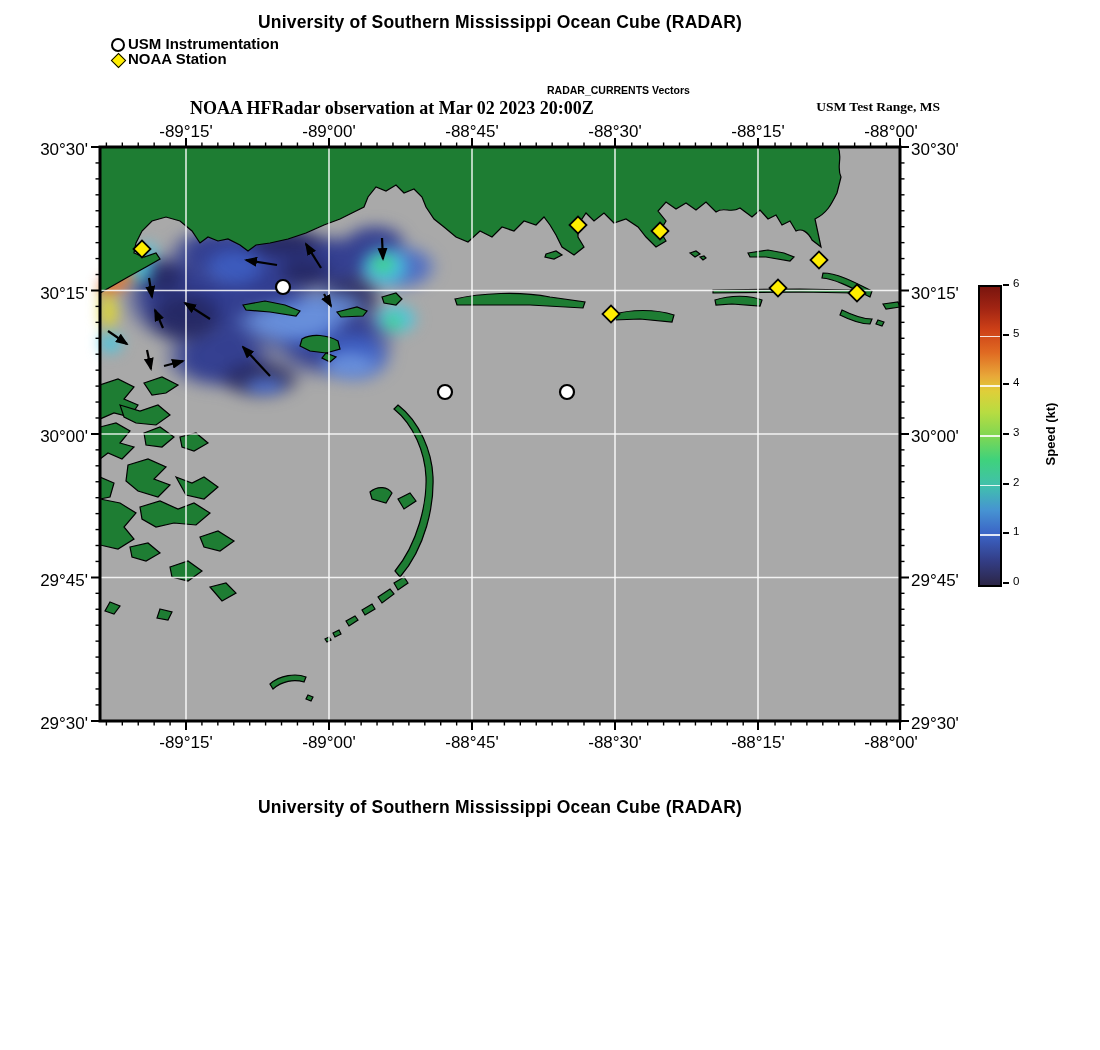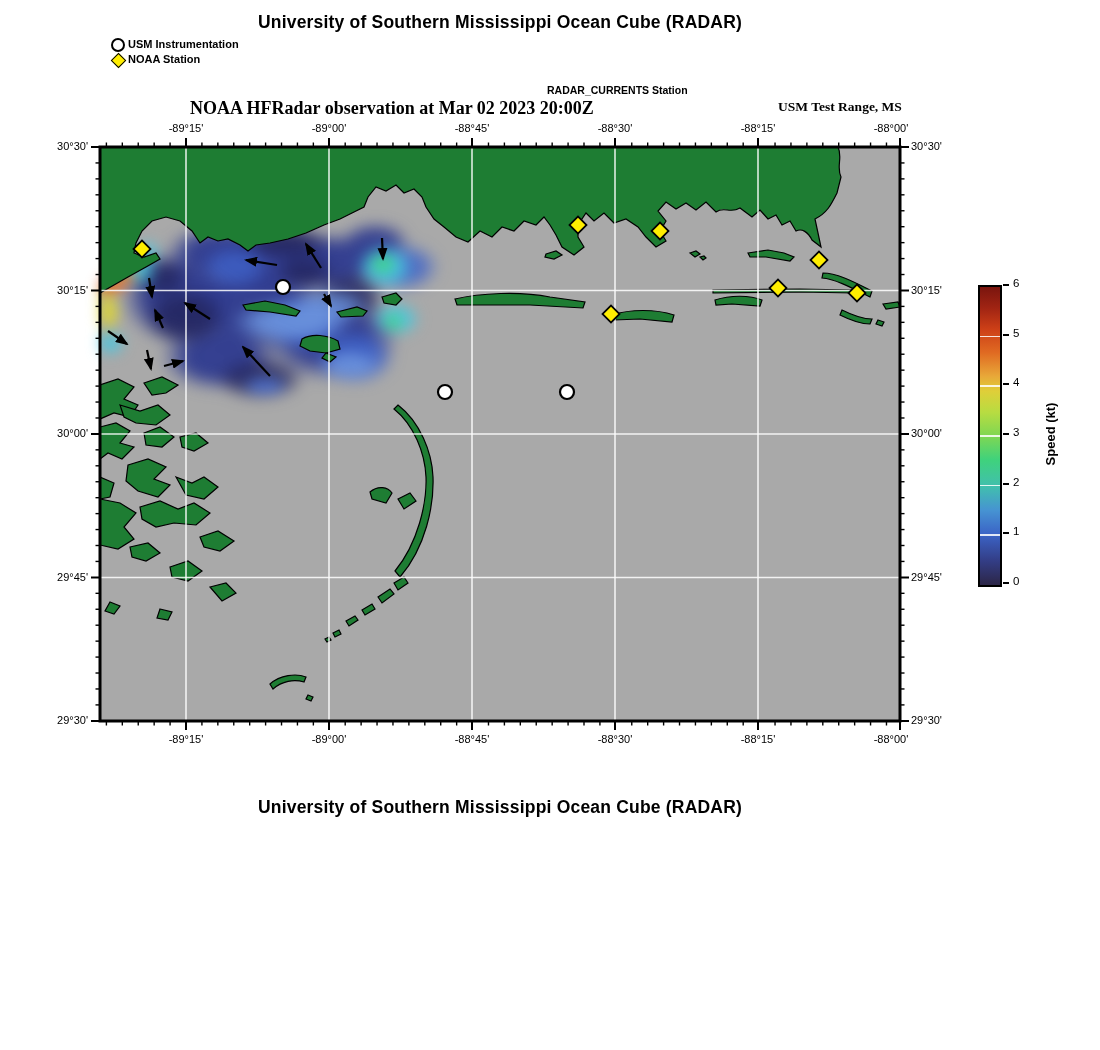--- a/index.html
+++ b/index.html
@@ -9,34 +9,34 @@
              font-size:17.5px;letter-spacing:.2px;}
   #title-top{top:12px;}
   #title-bottom{top:797px;}
   #legend{position:absolute;left:110px;top:36px;}
   .lrow{display:flex;align-items:center;height:15px;}
   .lsym{display:inline-block;width:18px;position:relative;height:14px;}
   .circ-sym{position:absolute;left:1px;top:1px;width:10px;height:10px;border:2px solid #000;
             border-radius:50%;background:#fff;}
   .diam-sym{position:absolute;left:3px;top:3px;width:9px;height:9px;border:1.6px solid #000;
             background:#ffee00;transform:rotate(45deg);}
-  .ltext{font-weight:bold;font-size:11px;}
+  .ltext{font-weight:bold;font-size:15px;}
   #veckey{position:absolute;left:547px;top:40px;width:344px;height:36px;border:2px solid #000;background:#fff;}
   .vk-label{position:absolute;left:4px;font-size:10.5px;font-weight:bold;line-height:11px;}
   #veckey-caption{position:absolute;left:547px;top:84px;font-size:10.5px;font-weight:bold;}
   #obs-title{position:absolute;left:190px;top:98px;width:600px;text-align:left;
              font-family:Liberation Serif, serif;font-weight:bold;font-size:18px;}
-  #range-label{position:absolute;left:740px;top:99px;width:200px;text-align:center;
+  #range-label{position:absolute;left:740px;top:99px;width:200px;text-align:right;
                font-family:"Liberation Serif",serif;font-weight:bold;font-size:13.5px;}
   #map{position:absolute;left:100px;top:147px;width:800px;height:574px;background:#a9a9a9;}
   #field{position:absolute;left:0;top:0;width:800px;height:574px;overflow:hidden;filter:blur(7px);}
   .blob{position:absolute;border-radius:50%;}
   #map svg{position:absolute;left:0;top:0;}
   #frame-svg{position:absolute;left:80px;top:127px;}
-  .tick-label{position:absolute;font-size:11px;}
+  .tick-label{position:absolute;font-size:17px;}
   .tl-top,.tl-bot{width:80px;text-align:center;}
   .tl-left{width:72px;text-align:right;}
   .tl-right{width:72px;text-align:left;}
   #colorbar{position:absolute;left:978px;top:285px;width:20px;height:298px;border:2px solid #000;}
   .cb-gridline{position:absolute;left:0;width:20px;height:1.5px;background:rgba(255,255,255,.85);}
   .cb-tick{position:absolute;left:1003px;width:6px;height:2px;background:#000;}
   .cb-ticklabel{position:absolute;left:1013px;font-size:11.5px;}
   #cbar-label{position:absolute;left:950px;top:384px;width:200px;height:100px;
               transform:translate(0,0);pointer-events:none;}
   #cbar-label span{position:absolute;left:100px;top:50px;transform:translate(-50%,-50%) rotate(-90deg);
@@ -57,21 +57,21 @@
       <span class="ltext">USM Instrumentation</span>
     </div>
     <div class="lrow">
       <span class="lsym">
           <span class="diam-sym"></span>
         </span>
       <span class="ltext">NOAA Station</span>
     </div>
   </div>
 
-  <div id="veckey-caption">RADAR_CURRENTS Station</div>
+  <div id="veckey-caption">RADAR_CURRENTS Vectors</div>
 
   <div id="obs-title">NOAA HFRadar observation at Mar 02 2023 20:00Z</div>
   <div id="range-label">USM Test Range, MS</div>
 
   <div id="map">
     <div id="field">
         <div class="blob" style="left: 65px; top: 77px; width: 110px; height: 56px; opacity: 0.95; background: radial-gradient(closest-side, rgb(46, 58, 143) 0%, rgb(46, 58, 143) 55%, transparent 100%);"></div>
         <div class="blob" style="left: 100px; top: 80px; width: 140px; height: 70px; opacity: 0.95; background: radial-gradient(closest-side, rgb(46, 58, 143) 0%, rgb(46, 58, 143) 55%, transparent 100%);"></div>
         <div class="blob" style="left: 170px; top: 85px; width: 120px; height: 60px; opacity: 0.95; background: radial-gradient(closest-side, rgb(46, 58, 143) 0%, rgb(46, 58, 143) 55%, transparent 100%);"></div>
         <div class="blob" style="left: 70px; top: 115px; width: 160px; height: 90px; opacity: 0.95; background: radial-gradient(closest-side, rgb(46, 58, 143) 0%, rgb(46, 58, 143) 55%, transparent 100%);"></div>

